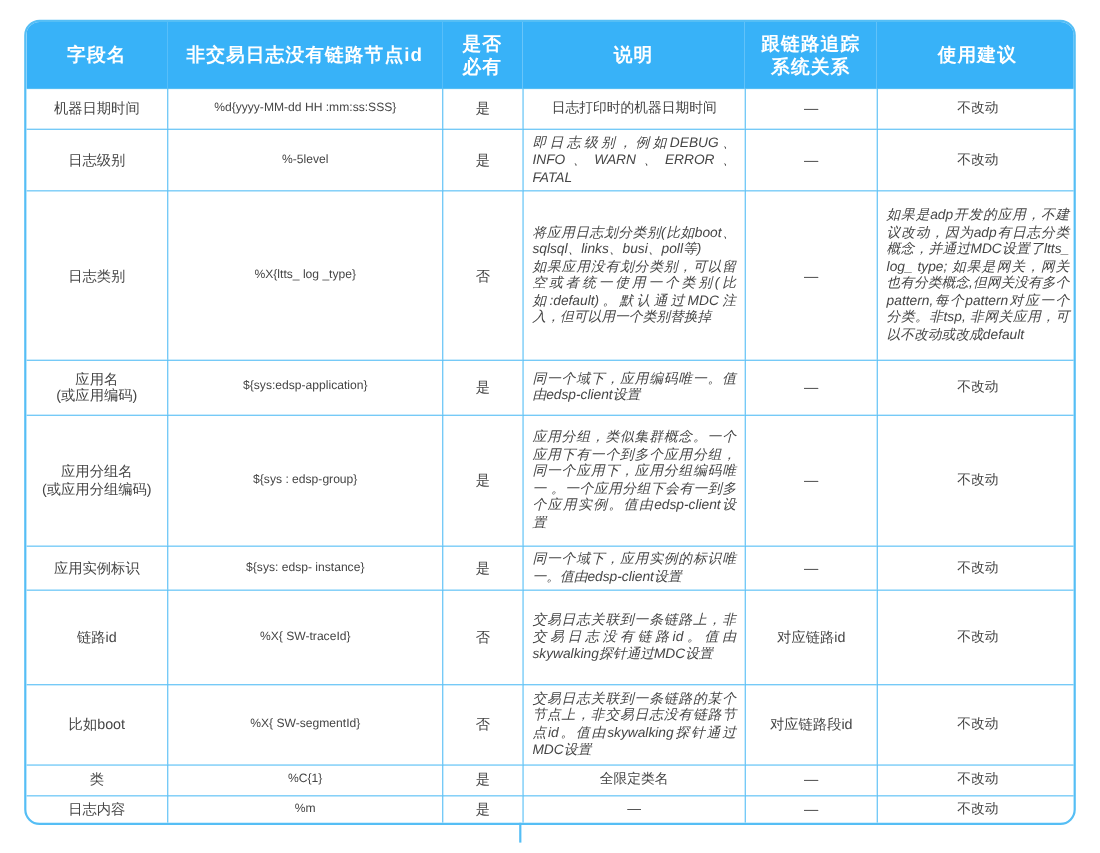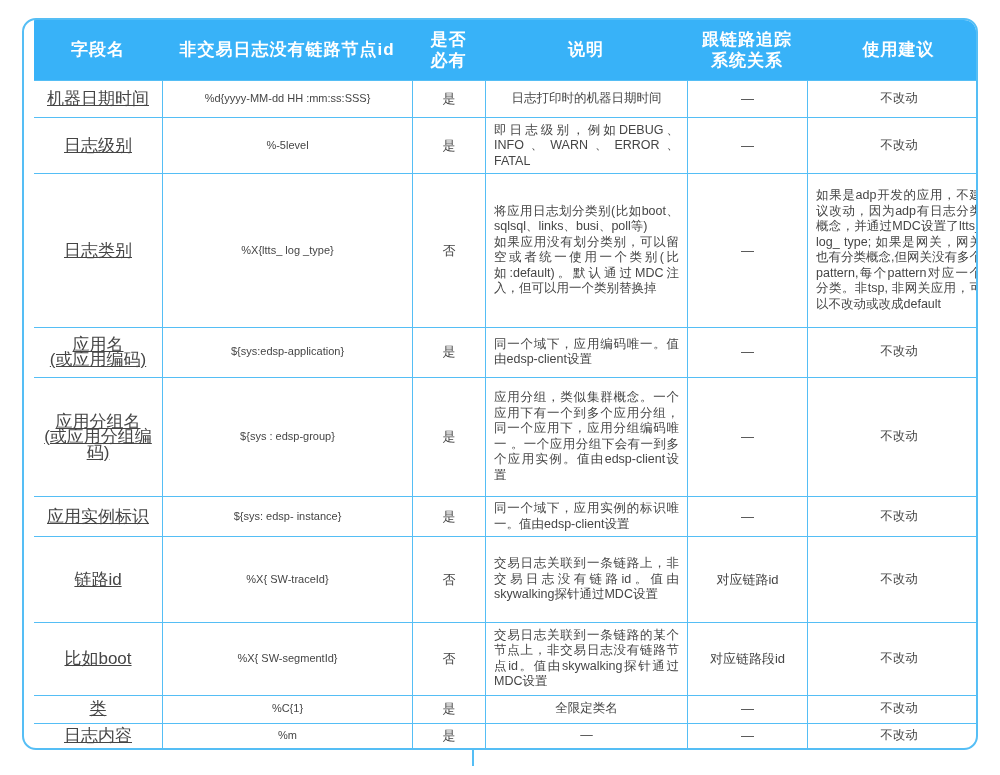--- a/index.html
+++ b/index.html
@@ -10,39 +10,39 @@
     --header-text:#ffffff;
   }
   *{margin:0;padding:0;box-sizing:border-box;}
   html,body{width:1000px;height:775px;background:#ffffff;overflow:hidden;
     font-family:"Liberation Sans","DejaVu Sans",sans-serif;}
   .table-wrap{
     position:absolute;left:22px;top:18px;width:956px;height:732px;
     border:2px solid var(--border);border-radius:14px;overflow:hidden;
     background:#ffffff;
   }
-  table{width:100%;height:100%;border-collapse:separate;border-spacing:0;table-layout:fixed;padding-left:10px;}
+  table{width:100%;height:100%;border-collapse:separate;border-spacing:0;table-layout:fixed;}
   thead th{
     background:var(--header-bg);color:var(--header-text);
     font-size:17px;font-weight:bold;letter-spacing:1px;
     vertical-align:middle;text-align:center;white-space:pre-line;
     height:60px;border:none;line-height:1.25;
   }
   tbody td{
     border-top:1.5px solid var(--border);
     vertical-align:middle;text-align:center;
     color:var(--text);font-size:12.5px;line-height:15.5px;
     padding:4px 8px;white-space:pre-line;overflow:hidden;
   }
   tbody td + td{border-left:1.5px solid var(--border);}
   tbody td.pattern-cell{font-size:11px;}
-  tbody td.field-cell{font-size:17px;text-decoration:underline;}
+  tbody td.field-cell{font-size:13px;}
   tbody td.required-cell{font-size:13px;}
   tbody td.relation-cell{font-size:13px;}
-  tbody td.long{text-align:justify;}
+  tbody td.long{text-align:justify;font-style:italic;}
   
   tbody tr:nth-child(1){height:37px;}
   tbody tr:nth-child(2){height:38px;}
   tbody tr:nth-child(3){height:152px;}
   tbody tr:nth-child(4){height:50px;}
   tbody tr:nth-child(5){height:118px;}
   tbody tr:nth-child(6){height:40px;margin-left:24px;}
   tbody tr:nth-child(7){height:85px;}
   tbody tr:nth-child(8){height:72px;}
   tbody tr:nth-child(9){height:28px;}

